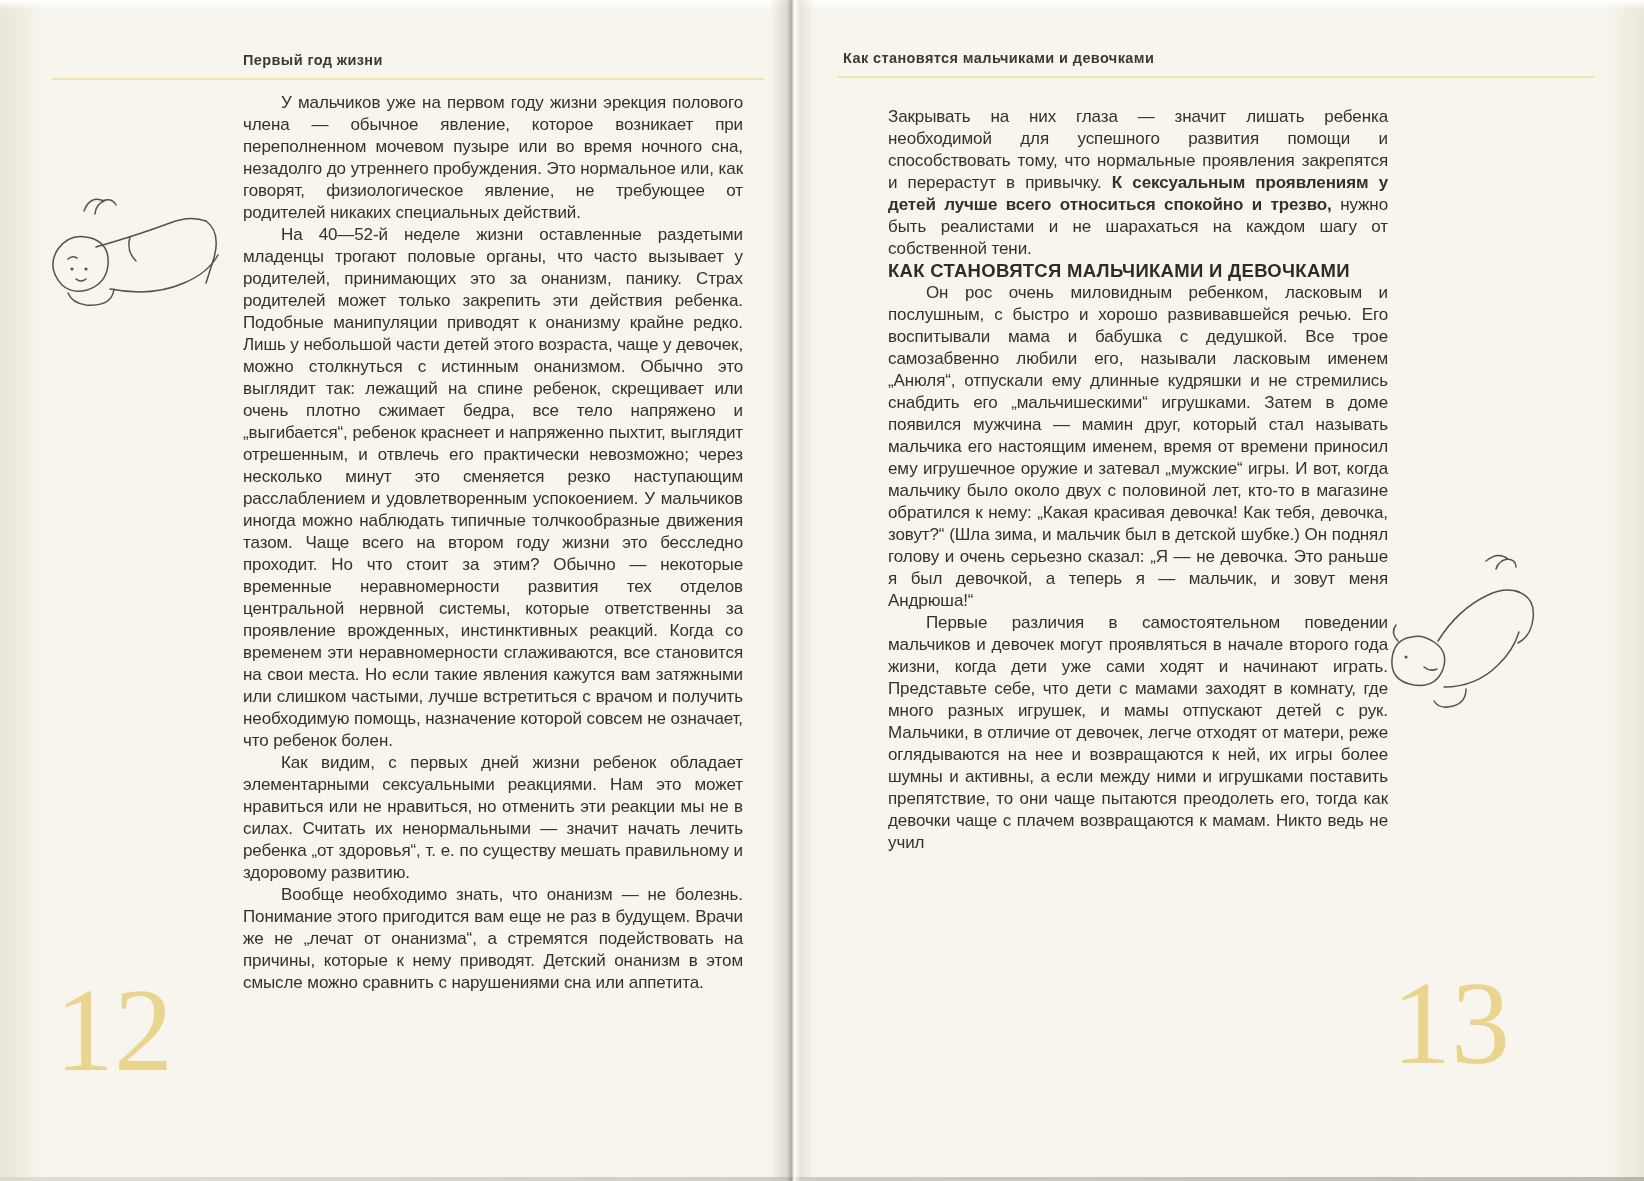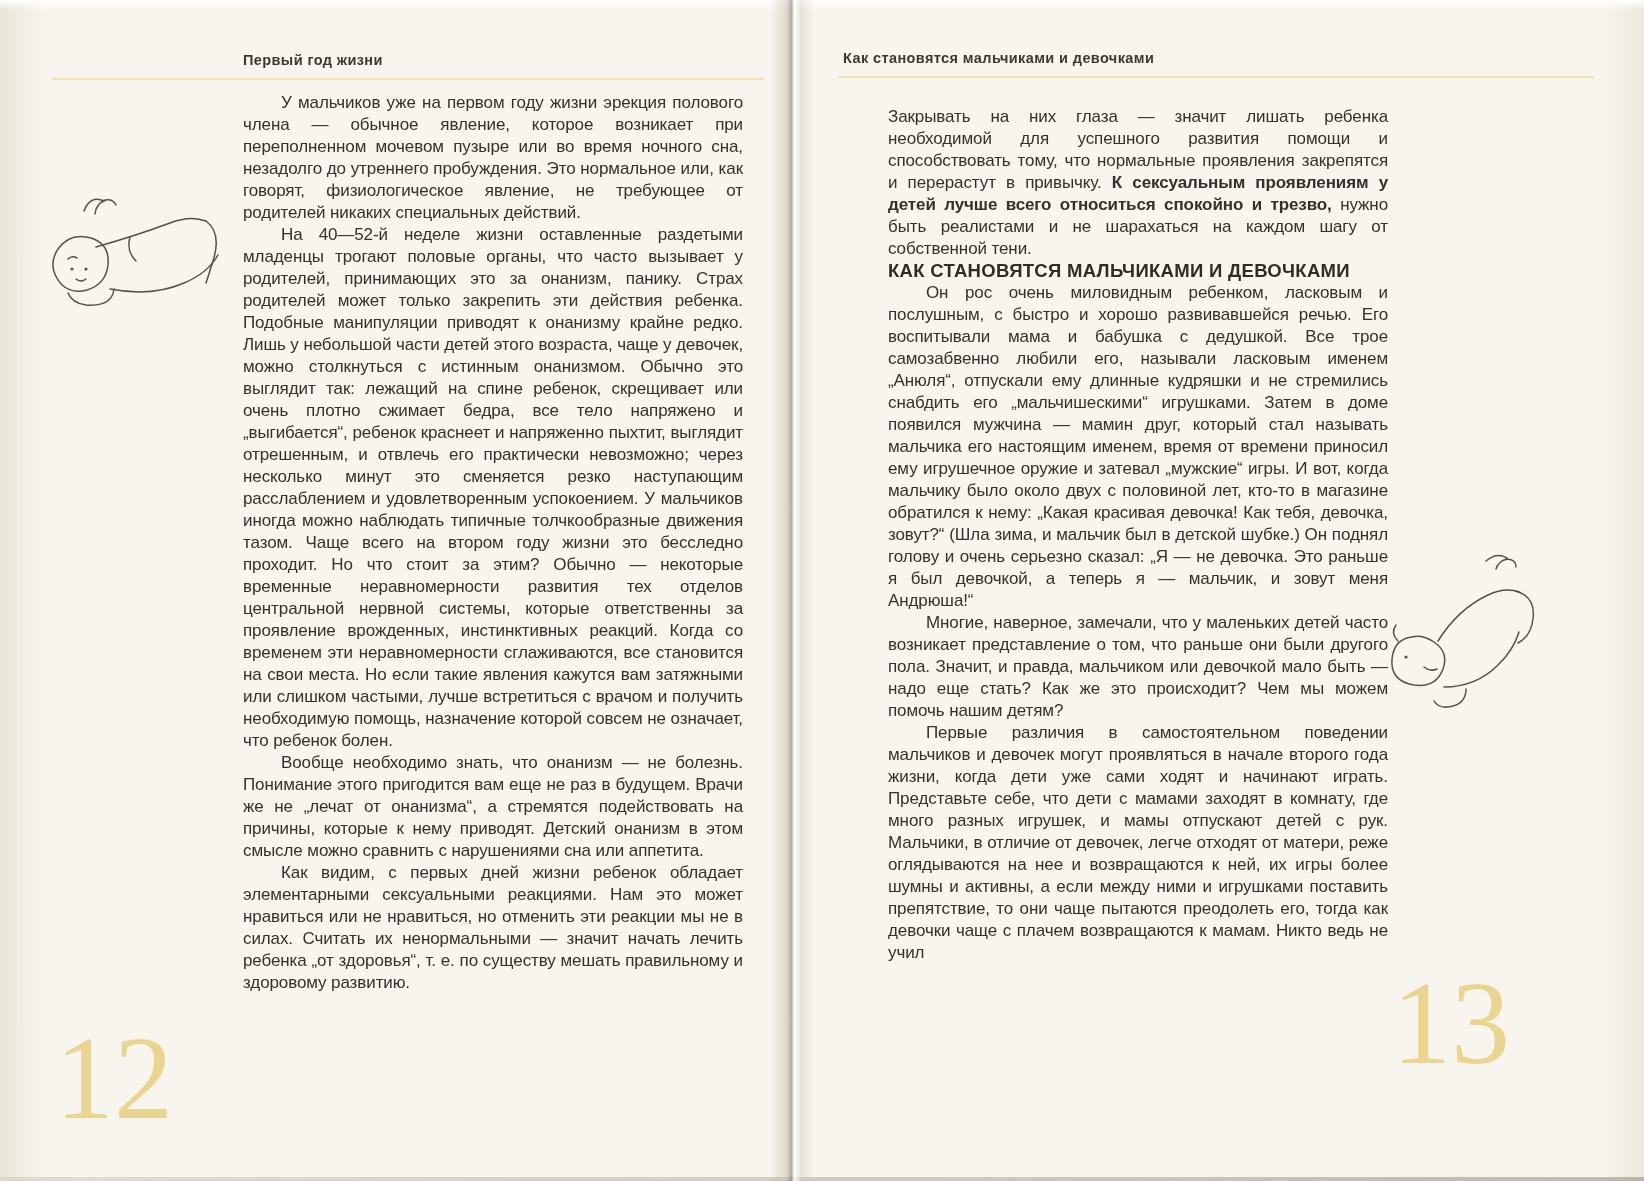--- a/index.html
+++ b/index.html
@@ -125,25 +125,25 @@
           <path d="M184,36 q16,12 7,40 q-5,16 -7,22"></path>
           <path d="M92,104 q-2,18 -28,16 q-14,-2 -18,-12"></path>
           <path d="M108,52 q-4,14 6,24"></path>
         </g>
       </svg>
     </div>
 
     <div class="body-text" style="left:243px; top:92px;">
       <p>У мальчиков уже на первом году жизни эрекция полового члена — обычное явление, которое возникает при переполненном мочевом пузыре или во время ночного сна, незадолго до утреннего пробуждения. Это нормальное или, как говорят, физиологическое явление, не требующее от родителей никаких специальных действий.</p>
       <p>На 40—52-й неделе жизни оставленные раздетыми младенцы трогают половые органы, что часто вызывает у родителей, принимающих это за онанизм, панику. Страх родителей может только закрепить эти действия ребенка. Подобные манипуляции приводят к онанизму крайне редко. Лишь у небольшой части детей этого возраста, чаще у девочек, можно столкнуться с истинным онанизмом. Обычно это выглядит так: лежащий на спине ребенок, скрещивает или очень плотно сжимает бедра, все тело напряжено и „выгибается“, ребенок краснеет и напряженно пыхтит, выглядит отрешенным, и отвлечь его практически невозможно; через несколько минут это сменяется резко наступающим расслаблением и удовлетворенным успокоением. У мальчиков иногда можно наблюдать типичные толчкообразные движения тазом. Чаще всего на втором году жизни это бесследно проходит. Но что стоит за этим? Обычно — некоторые временные неравномерности развития тех отделов центральной нервной системы, которые ответственны за проявление врожденных, инстинктивных реакций. Когда со временем эти неравномерности сглаживаются, все становится на свои места. Но если такие явления кажутся вам затяжными или слишком частыми, лучше встретиться с врачом и получить необходимую помощь, назначение которой совсем не означает, что ребенок болен.</p>
+      <p>Как видим, с первых дней жизни ребенок обладает элементарными сексуальными реакциями. Нам это может нравиться или не нравиться, но отменить эти реакции мы не в силах. Считать их ненормальными — значит начать лечить ребенка „от здоровья“, т. е. по существу мешать правильному и здоровому развитию.</p>
       <p>Вообще необходимо знать, что онанизм — не болезнь. Понимание этого пригодится вам еще не раз в будущем. Врачи же не „лечат от онанизма“, а стремятся подействовать на причины, которые к нему приводят. Детский онанизм в этом смысле можно сравнить с нарушениями сна или аппетита.</p>
-      <p>Как видим, с первых дней жизни ребенок обладает элементарными сексуальными реакциями. Нам это может нравиться или не нравиться, но отменить эти реакции мы не в силах. Считать их ненормальными — значит начать лечить ребенка „от здоровья“, т. е. по существу мешать правильному и здоровому развитию.</p>
     </div>
 
-    <div class="page-number" style="left:55px; top:1020px;">12</div>
+    <div class="page-number" style="left:55px; top:972px;">12</div>
   </div>
 
   <div>
     <div class="running-header" style="left:843px; top:50px;">Как становятся мальчиками и девочками</div>
     <div class="header-rule" style="left:838px; top:76px; width:756px;"></div>
 
     <div class="sketch" style="left:1368px; top:545px;">
       <svg width="180" height="185" viewBox="0 0 180 185" aria-hidden="true">
         <g fill="none" stroke="#56524b" stroke-width="1.5" stroke-linecap="round">
           <path d="M118,16 q12,-10 22,-2 q-9,1 -12,10 M138,14 q10,0 10,8"></path>
@@ -156,20 +156,19 @@
           <path d="M98,144 q0,16 -18,18 q-10,1 -14,-6"></path>
           <path d="M30,96 q-8,-8 -2,-16"></path>
         </g>
       </svg>
     </div>
 
     <div class="body-text" style="left:840px; top:106px;margin-left:48px;">
       <p class="no-indent"><span>Закрывать на них глаза — значит лишать ребенка необходимой для успешного развития помощи и способствовать тому, что нормальные проявления закрепятся и перерастут в привычку. </span><strong>К сексуальным проявлениям у детей лучше всего относиться спокойно и трезво,</strong><span> нужно быть реалистами и не шарахаться на каждом шагу от собственной тени.</span></p>
       <p class="section-heading no-indent">КАК СТАНОВЯТСЯ МАЛЬЧИКАМИ И ДЕВОЧКАМИ</p>
       <p>Он рос очень миловидным ребенком, ласковым и послушным, с быстро и хорошо развивавшейся речью. Его воспитывали мама и бабушка с дедушкой. Все трое самозабвенно любили его, называли ласковым именем „Анюля“, отпускали ему длинные кудряшки и не стремились снабдить его „мальчишескими“ игрушками. Затем в доме появился мужчина — мамин друг, который стал называть мальчика его настоящим именем, время от времени приносил ему игрушечное оружие и затевал „мужские“ игры. И вот, когда мальчику было около двух с половиной лет, кто-то в магазине обратился к нему: „Какая красивая девочка! Как тебя, девочка, зовут?“ (Шла зима, и мальчик был в детской шубке.) Он поднял голову и очень серьезно сказал: „Я — не девочка. Это раньше я был девочкой, а теперь я — мальчик, и зовут меня Андрюша!“</p>
-      <p>Многие, наверное, замечали, что у маленьких детей часто возникает представление о том, что раньше они были другого пола. Значит, и правда, мальчиком или девочкой мало быть — надо еще стать? Как же это происходит? Чем мы можем помочь нашим детям?</p>
       <p>Первые различия в самостоятельном поведении мальчиков и девочек могут проявляться в начале второго года жизни, когда дети уже сами ходят и начинают играть. Представьте себе, что дети с мамами заходят в комнату, где много разных игрушек, и мамы отпускают детей с рук. Мальчики, в отличие от девочек, легче отходят от матери, реже оглядываются на нее и возвращаются к ней, их игры более шумны и активны, а если между ними и игрушками поставить препятствие, то они чаще пытаются преодолеть его, тогда как девочки чаще с плачем возвращаются к мамам. Никто ведь не учил</p>
     </div>
 
     <div class="page-number" style="left:1392px; top:965px;text-align:right;">13</div>
   </div>
 
 </div>
 
 </body></html>

